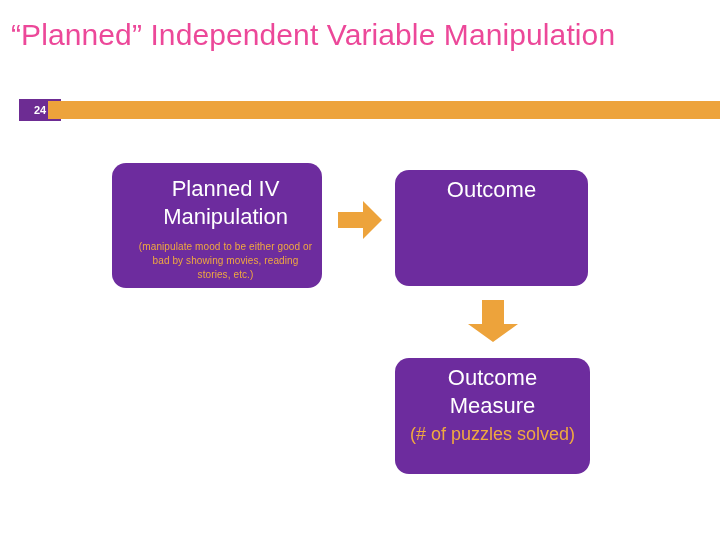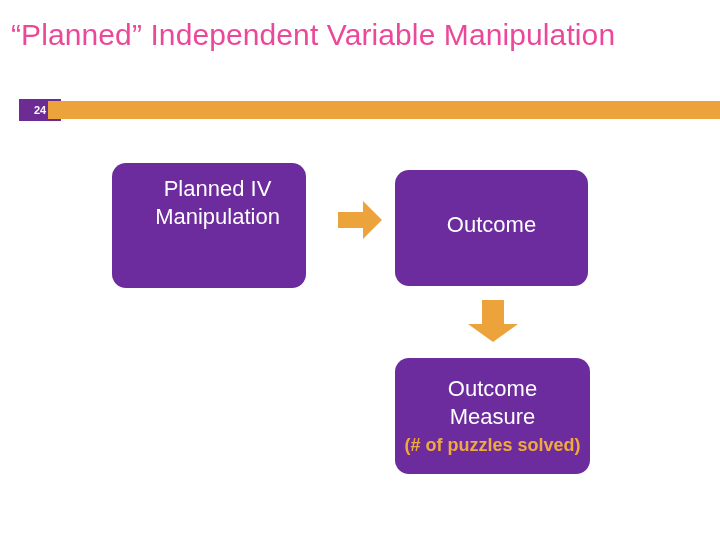--- a/index.html
+++ b/index.html
@@ -67,21 +67,20 @@
 
   
   .box {
     position: absolute;
     background: #6D2C9E;
     border-radius: 14px;
     box-sizing: border-box;
     display: flex;
     flex-direction: column;
     align-items: center;
-    justify-content: center;
     text-align: center;
     padding: 6px 8px;
   }
   .box-title {
     color: #ffffff;
     font-size: 22px;
     line-height: 28px;
     white-space: pre-line;
   }
   .box-sub {
@@ -89,27 +88,27 @@
     font-size: 18px;
     line-height: 23px;
     white-space: pre-line;
   }
   .box-sub.small {
     font-size: 10px;
     line-height: 14px;
     letter-spacing: 0.1px;
   }
   .box-sub.bold {
-    font-weight: bold;
+    font-weight: normal;
   }
 
   #box-planned {
     left: 112px;
     top: 163px;
-    width: 194px;
+    width: 210px;
     height: 125px;
     justify-content: flex-start;
     padding-top: 12px;
     padding-left: 25px;
   }
   #box-planned .box-title {
     margin-bottom: 9px;
   }
 
   #box-outcome {
@@ -162,20 +161,21 @@
   <div class="slide-title">“Planned” Independent Variable Manipulation</div>
 
   <div class="badge-bar">
     <div class="slide-number">24</div>
     <div class="orange-rule"></div>
   </div>
 
   <div class="box" id="box-planned">
     <div class="box-title">Planned IV
 Manipulation</div>
+    <div class="box-sub small">(manipulate mood to be either good or bad by showing movies, reading stories, etc.)</div>
   </div>
 
   <div class="arrow" id="arrow-right">
     <svg viewBox="0 0 44 38" xmlns="http://www.w3.org/2000/svg">
       <polygon points="0,11 25,11 25,0 44,19 25,38 25,27 0,27" fill="#EDA33B"></polygon>
     </svg>
   </div>
 
   <div class="box" id="box-outcome">
     <div class="box-title">Outcome</div>

